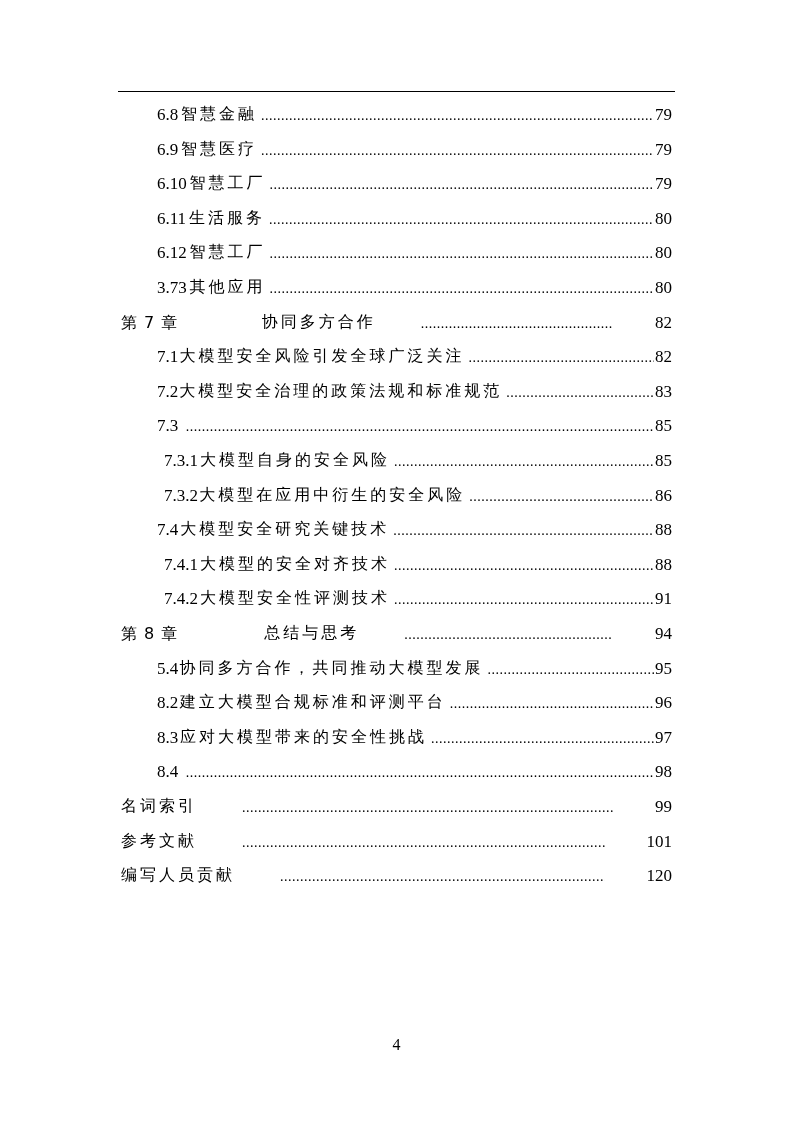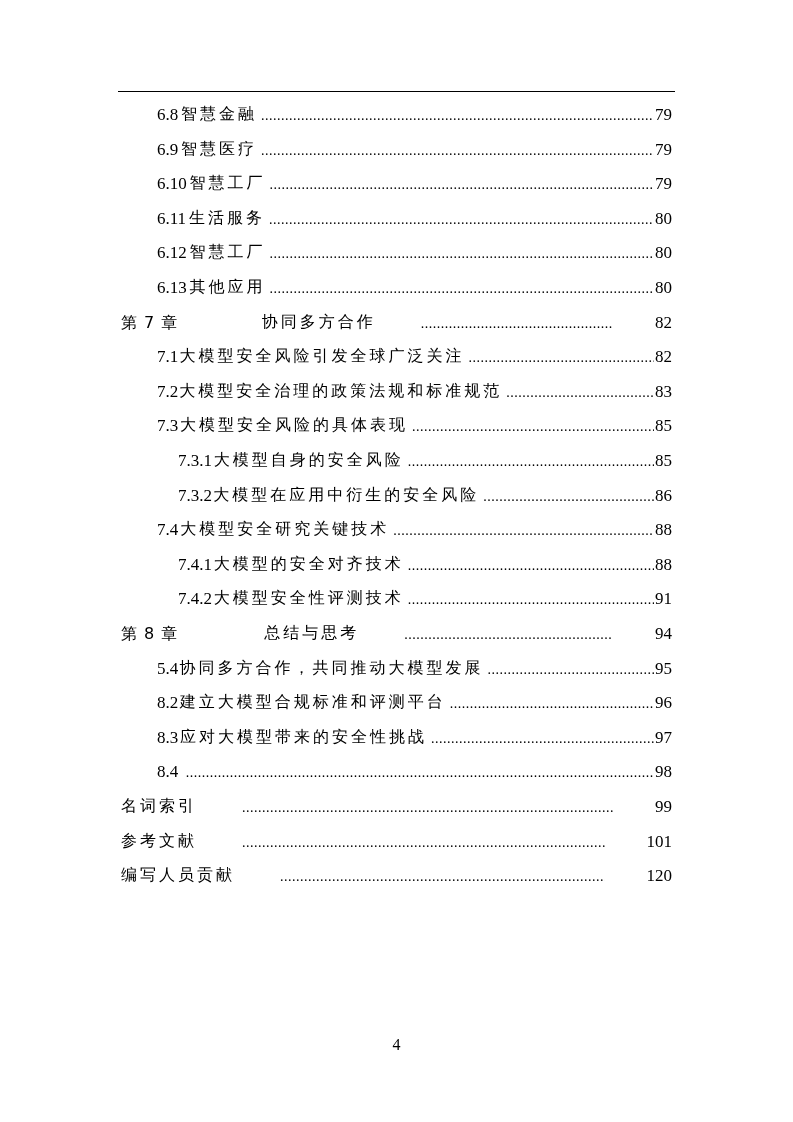--- a/index.html
+++ b/index.html
@@ -66,21 +66,21 @@
     }
     .toc-entry .leader::before {
       content: "................................................................................................................................................................................................................................................";
     }
     .toc-entry .page-num {
       flex: 0 0 auto;
       text-align: right;
     }
     .lvl0 { left: 121px; gap: 41px; }
     .lvl1 { left: 157px; }
-    .lvl2 { left: 178px; }
+    .lvl2 { left: 164px; }
     .gap { display: inline-block; width: 7px; }
     .gap-wide { display: inline-block; width: 18px; }
     .footer-page-number {
       position: absolute;
       top: 1036px;
       left: 0;
       width: 793px;
       text-align: center;
       font-size: 16px;
       font-family: "Liberation Serif", serif;
@@ -128,21 +128,21 @@
 
     <div class="toc-entry lvl1" style="top:142.4px">
       <span class="num">6.12</span>
         <span class="gap"></span>
       <span class="title">智慧工厂</span>
       <span class="leader"></span>
       <span class="page-num">80</span>
     </div>
 
     <div class="toc-entry lvl1" style="top:177px">
-      <span class="num">6.13</span>
+      <span class="num">3.73</span>
         <span class="gap"></span>
       <span class="title">其他应用</span>
       <span class="leader"></span>
       <span class="page-num">80</span>
     </div>
 
     <div class="toc-entry lvl0" style="top:211.6px">
       <span class="num" style="font-family:'DejaVu Sans',sans-serif;font-size:16px;letter-spacing:1px;">第 7 章</span>
         <span class="gap"></span>
       <span class="title">协同多方合作</span>
@@ -162,21 +162,20 @@
       <span class="num">7.2</span>
         <span class="gap"></span>
       <span class="title">大模型安全治理的政策法规和标准规范</span>
       <span class="leader"></span>
       <span class="page-num">83</span>
     </div>
 
     <div class="toc-entry lvl1" style="top:315.4px">
       <span class="num">7.3</span>
         <span class="gap"></span>
-      <span class="title">大模型安全风险的具体表现</span>
       <span class="leader"></span>
       <span class="page-num">85</span>
     </div>
 
     <div class="toc-entry lvl2" style="top:350px">
       <span class="num">7.3.1</span>
         <span class="gap"></span>
       <span class="title">大模型自身的安全风险</span>
       <span class="leader"></span>
       <span class="page-num">85</span>

